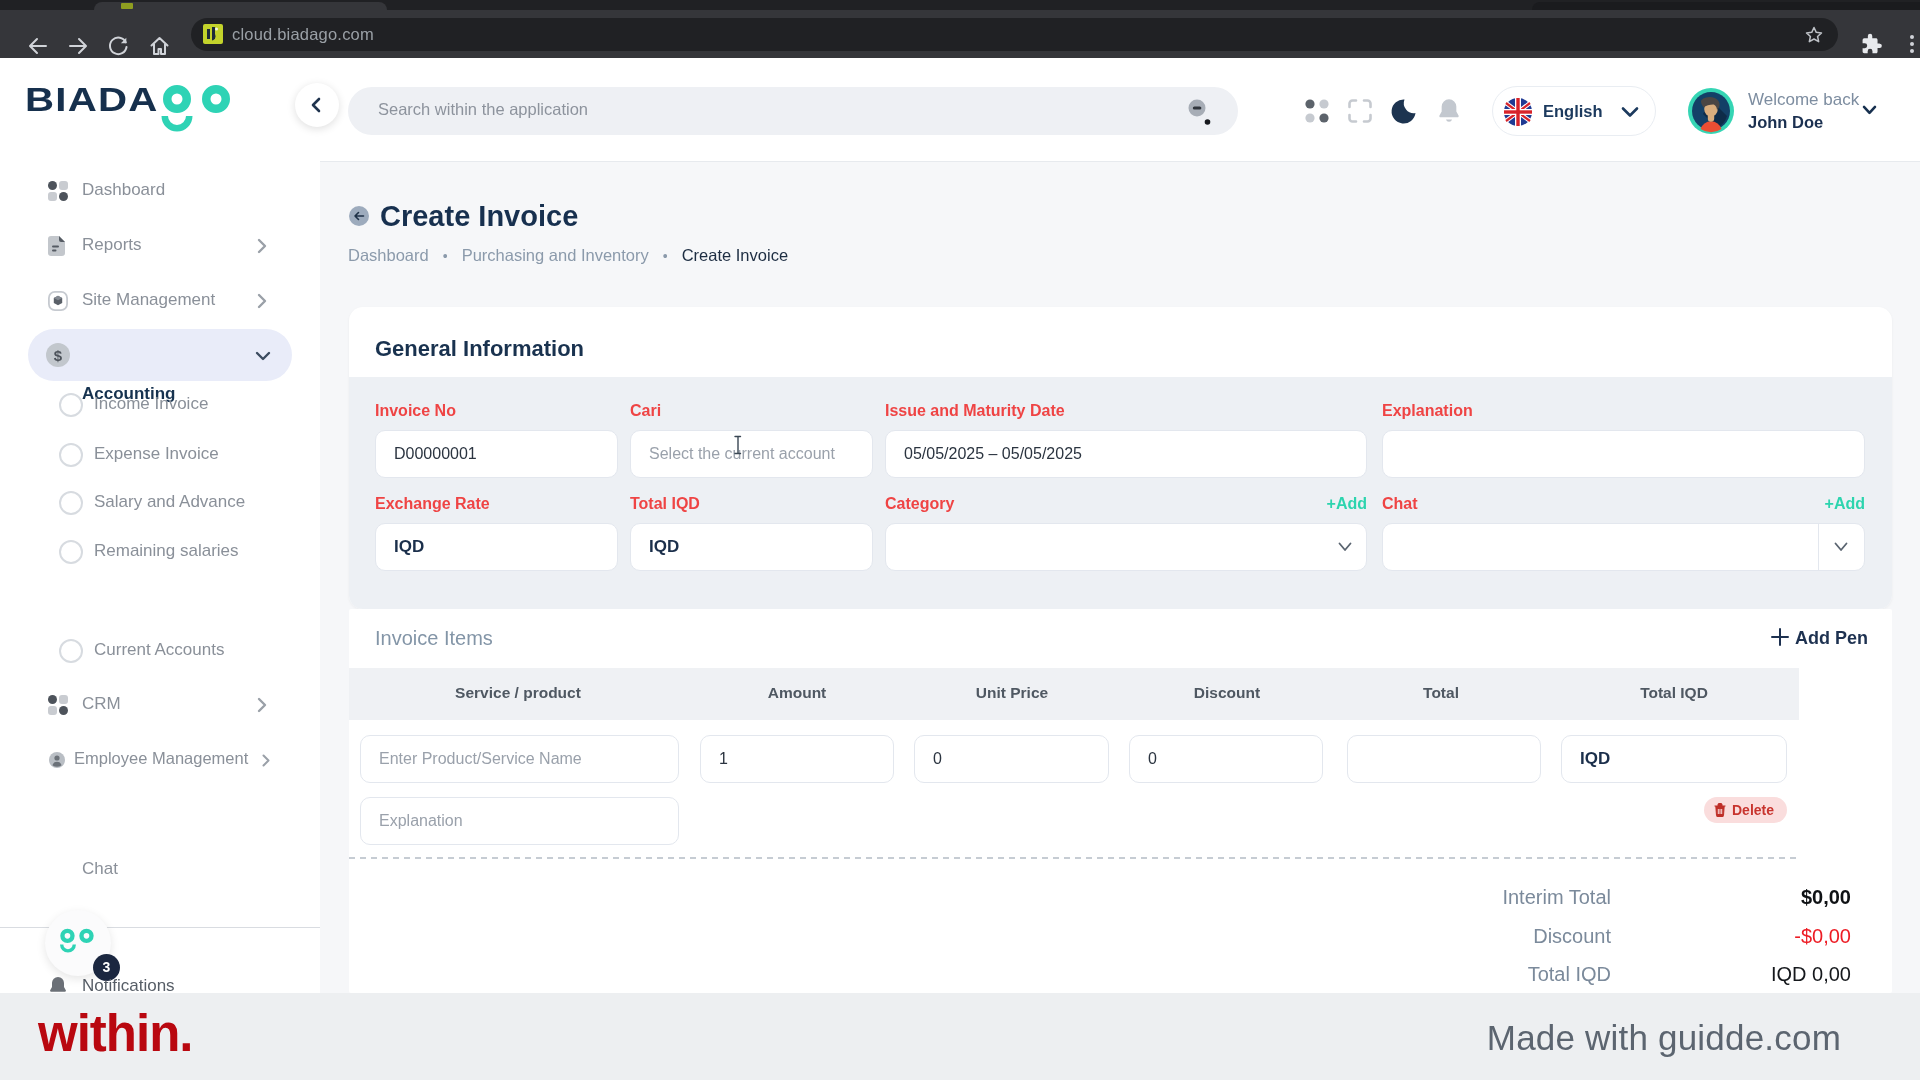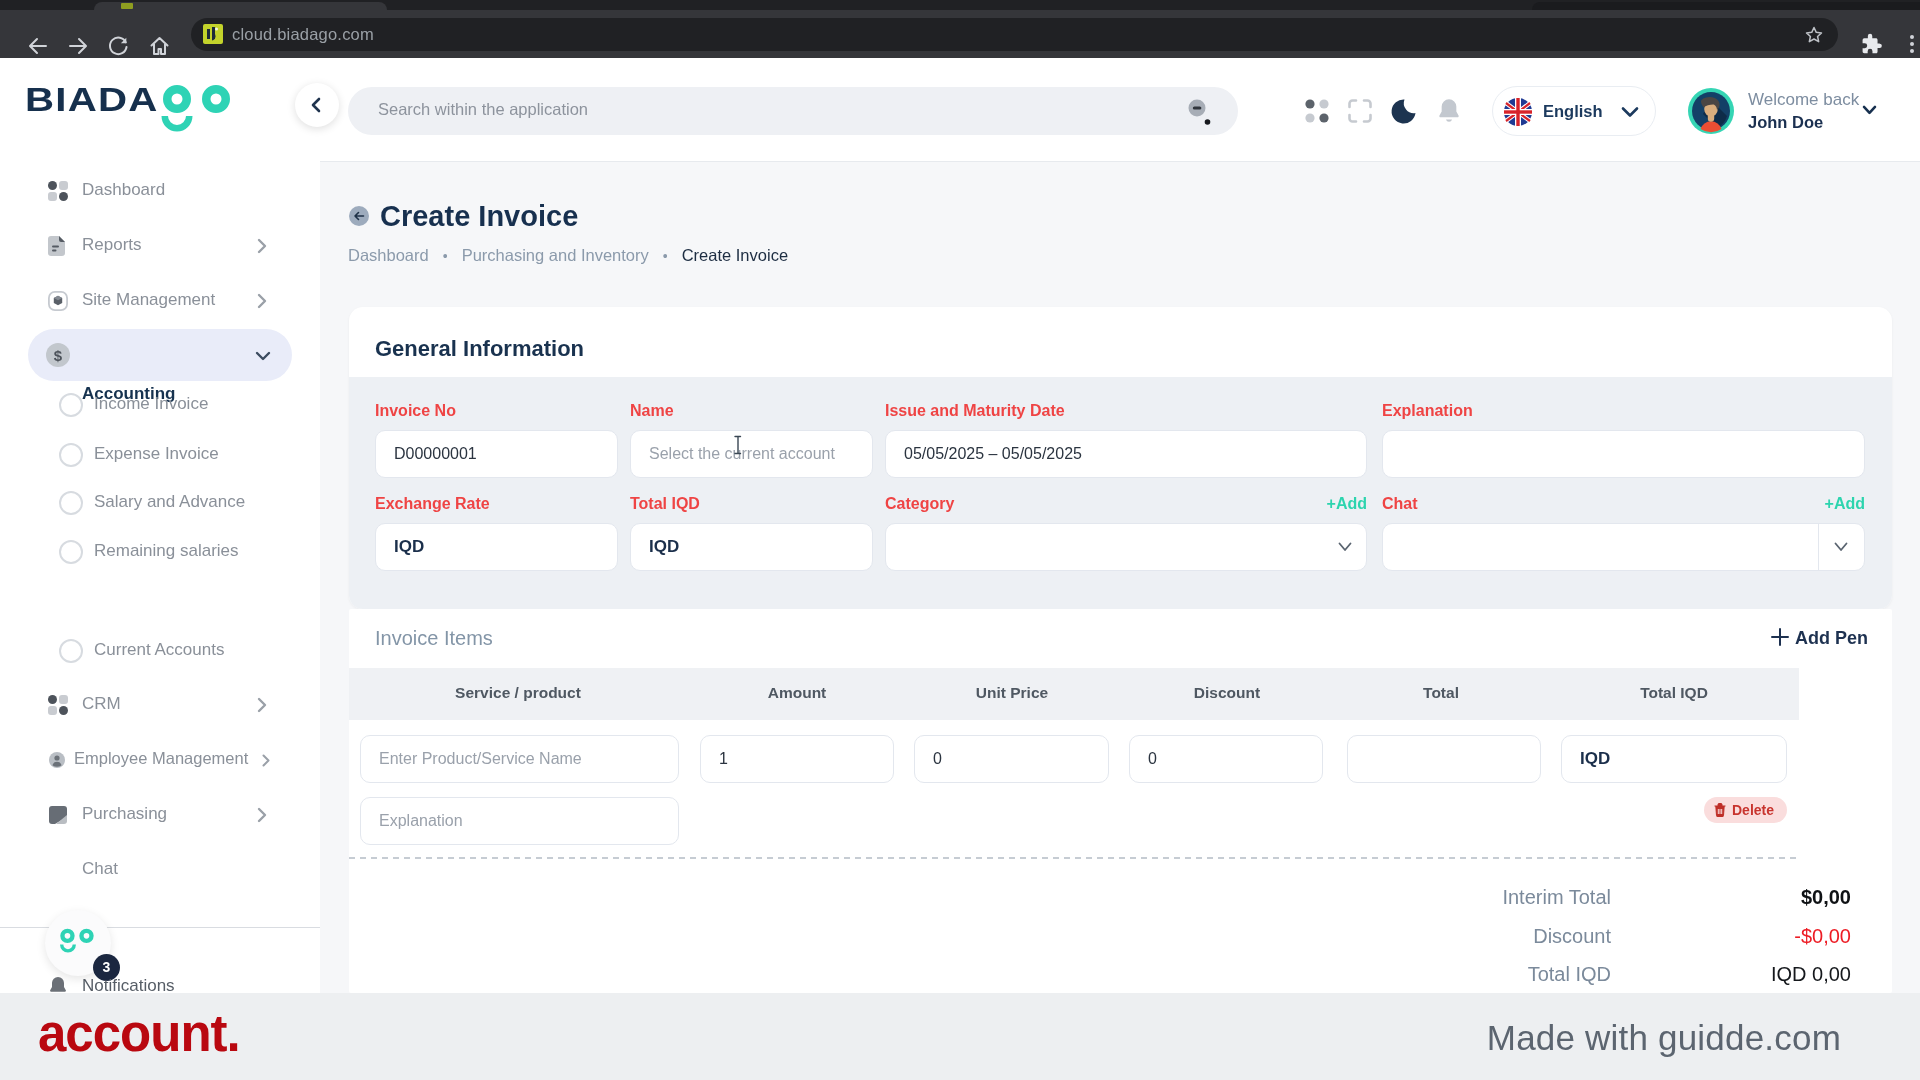--- a/index.html
+++ b/index.html
@@ -204,30 +204,20 @@
     <svg class="ic" style="width:16px;height:16px;left:49px;top:14px" viewBox="0 0 16 16">
         <circle cx="8" cy="8" r="8" fill="#b9bec4"></circle>
         <circle cx="8" cy="6" r="2.6" fill="#6b7178"></circle>
         <path d="M3.4 13.2a4.8 4.8 0 0 1 9.2 0 8 8 0 0 1-9.2 0z" fill="#6b7178"></path>
       </svg>
     <div class="tx" style="left:74px;font-size:16.5px;">Employee Management</div>
     <svg class="ch" style="left:260px;top:16px" width="12" height="13" viewBox="0 0 12 13">
         <path d="M3.5 1.5l5 5-5 5" stroke="#9aa0a8" stroke-width="2" fill="none" stroke-linecap="round" stroke-linejoin="round"></path>
       </svg>
   </div>
-  <div class="navitem" style="top:735px">
-    <svg class="ic" viewBox="0 0 20 20">
-        <path d="M4 1h12a3 3 0 0 1 3 3v8L7 19H4a3 3 0 0 1-3-3V4a3 3 0 0 1 3-3z" fill="#676d75"></path>
-        <path d="M19 10v6a3 3 0 0 1-3 3H8z" fill="#b9bdc2"></path>
-      </svg>
-    <div class="tx">Purchasing</div>
-    <svg class="ch" width="14" height="16" viewBox="0 0 14 16">
-        <path d="M4 2l6 6-6 6" stroke="#9aa0a8" stroke-width="2.4" fill="none" stroke-linecap="round" stroke-linejoin="round"></path>
-      </svg>
-  </div>
   <div class="navitem" style="top:790px">
     <div class="tx">Chat</div>
   </div>
   <div id="sbline"></div>
   <div id="gocircle">
     <svg style="position:absolute;left:15px;top:18px" width="36" height="26" viewBox="0 0 70 48">
       <circle cx="14.5" cy="14" r="9.75" fill="none" stroke="#2ed3b5" stroke-width="8.5"></circle>
       <circle cx="51.5" cy="14" r="9.75" fill="none" stroke="#2ed3b5" stroke-width="8.5"></circle>
       <path d="M0 31 A 15.5 15.5 0 0 0 31 31 L 24.5 31 A 9 9 0 0 1 6.5 31 Z" fill="#2ed3b5"></path>
     </svg>
@@ -320,21 +310,21 @@
       <span style="color:#1d2d42;">Create Invoice</span>
     </div>
 
   <div id="card1">
     <div class="hd">
         <div class="t">General Information</div>
       </div>
     <div class="formbg"></div>
     <div class="flabel" style="left:26px;top:95px;">Invoice No</div>
     <div class="ffield" style="left:26px;top:123px;width:243px;">D00000001</div>
-    <div class="flabel" style="left:281px;top:95px;">Name</div>
+    <div class="flabel" style="left:281px;top:95px;">Cari</div>
     <div class="ffield fph" style="left:281px;top:123px;width:243px;">Select the current account</div>
     <svg style="position:absolute;left:384px;top:128px;z-index:3" width="10" height="20" viewBox="0 0 10 20">
         <path d="M2 1.5h2.5M7.5 1.5H5M5 1.5v17M2 18.5h2.5M7.5 18.5H5" stroke="#3a4754" stroke-width="1.4" fill="none" stroke-linecap="round"></path>
       </svg>
     <div class="flabel" style="left:536px;top:95px;">Issue and Maturity Date</div>
     <div class="ffield" style="left:536px;top:123px;width:482px;">05/05/2025 – 05/05/2025</div>
     <div class="flabel" style="left:1033px;top:95px;">Explanation</div>
     <div class="ffield" style="left:1033px;top:123px;width:483px;"></div>
 
     <div class="flabel" style="left:26px;top:188px;">Exchange Rate</div>
@@ -394,15 +384,15 @@
         <div class="totlab">Discount</div>
         <div class="totval" style="color:#ed1c24;">-$0,00</div>
       </div>
     <div class="totrow" style="top:354px;">
         <div class="totlab">Total IQD</div>
         <div class="totval" style="color:#15181c;">IQD 0,00</div>
       </div>
   </div>
 </div>
 <div id="footer">
-  <div id="guidde">account.</div>
+  <div id="guidde">within.</div>
   <div id="madewith">Made with guidde.com</div>
 </div>
 
 </body></html>

